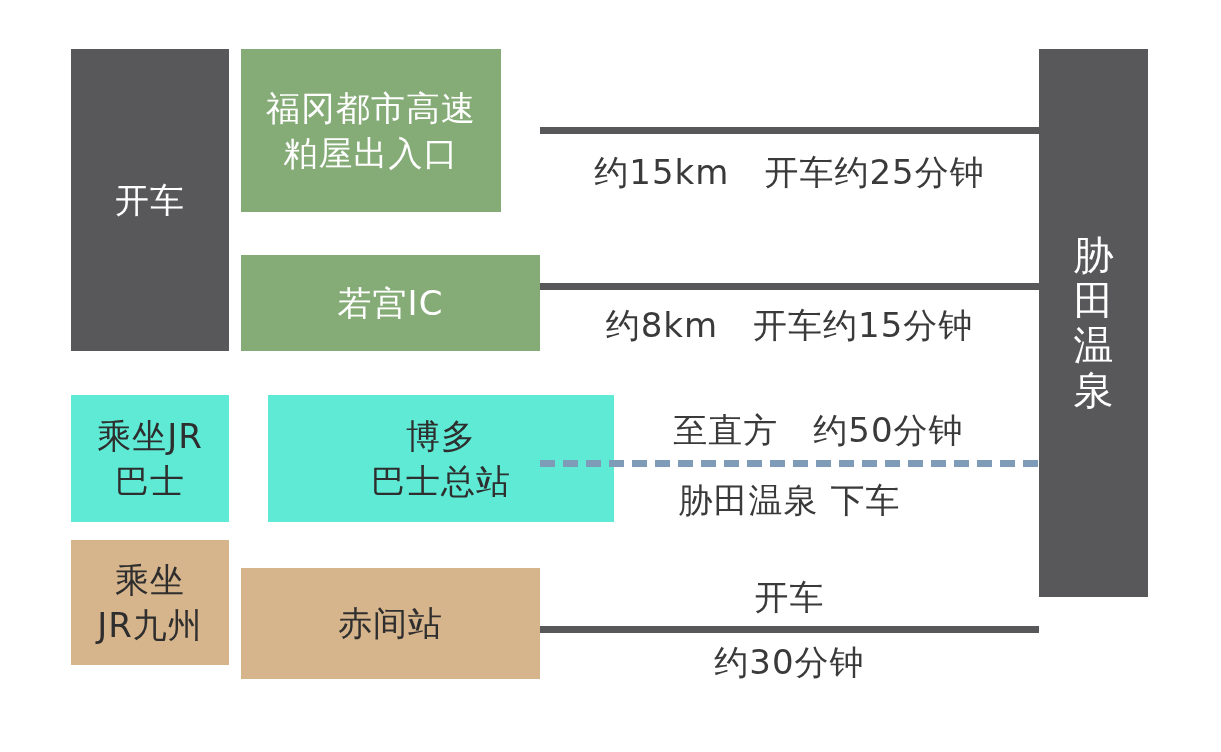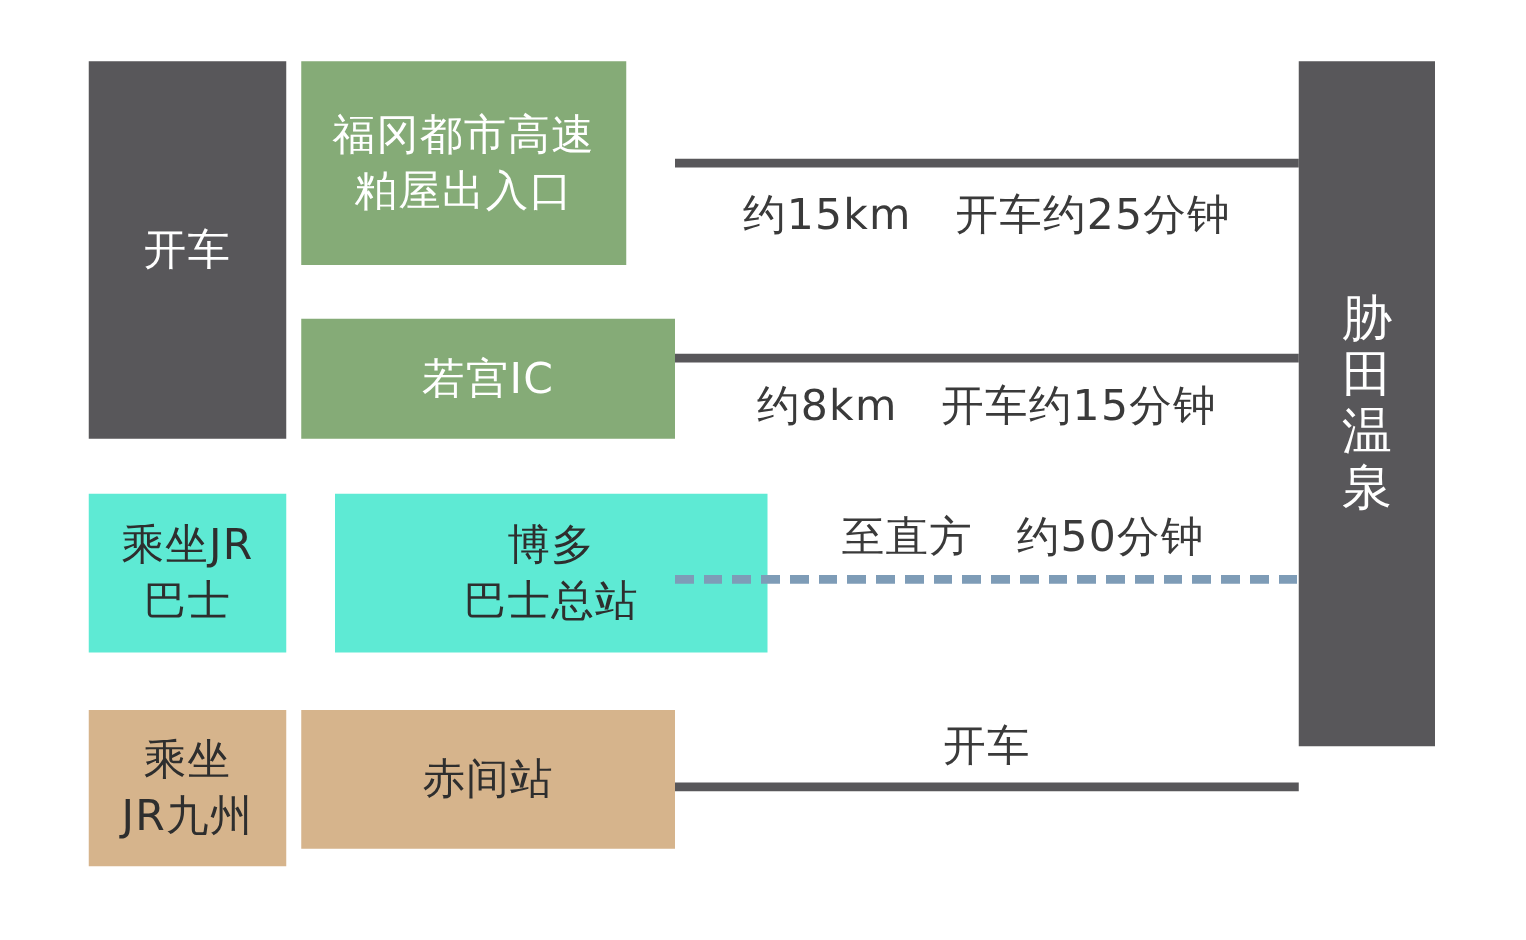--- a/index.html
+++ b/index.html
@@ -21,21 +21,21 @@
   .dark{background:#58575a;color:#ffffff;}
   .green{background:#85ab77;color:#ffffff;}
   .blue{background:#5eead4;color:#2e2e2e;}
   .tan{background:#d6b48c;color:#2e2e2e;}
 
   .method-car{left:71px;top:49px;width:158px;height:302px;}
   .origin-expressway{left:241px;top:49px;width:260px;height:163px;}
   .origin-wakamiya{left:241px;top:255px;width:299px;height:96px;text-align:right;}
   .method-bus{left:71px;top:395px;width:158px;height:127px;}
   .origin-hakata{left:241px;top:395px;width:346px;height:127px;margin-left:27px;}
-  .method-train{left:71px;top:568px;width:158px;height:125px;}
+  .method-train{left:71px;top:540px;width:158px;height:125px;}
   .origin-akama{left:241px;top:568px;width:299px;height:111px;}
 
   .destination{
     left:1039px;top:49px;width:109px;height:548px;
     font-size:40px;line-height:1.12;letter-spacing:0;
   }
   .destination .vtext{
     width:1.15em;
     word-break:break-all;
     text-align:center;
@@ -95,30 +95,32 @@
     <span>巴士</span>
   </div>
 
   <div class="box blue origin-hakata">
     <span>博多</span>
     <span>巴士总站</span>
   </div>
 
   <div class="route-info info-bus-above">至直方　约50分钟</div>
   <div class="route-dashed"></div>
+  <div class="route-info info-bus-below">胁田温泉 下车</div>
 
   <div class="box tan method-train">
     <span>乘坐</span>
     <span>JR九州</span>
   </div>
 
   <div class="box tan origin-akama">
     <span>赤间站</span>
   </div>
 
   <div class="route-info info-train-above">开车</div>
   <div class="route-line line-4"></div>
+  <div class="route-info info-train-below">约30分钟</div>
 
   <div class="box dark destination">
     <div class="vtext">胁田温泉</div>
   </div>
 
 </div>
 
 </body></html>

